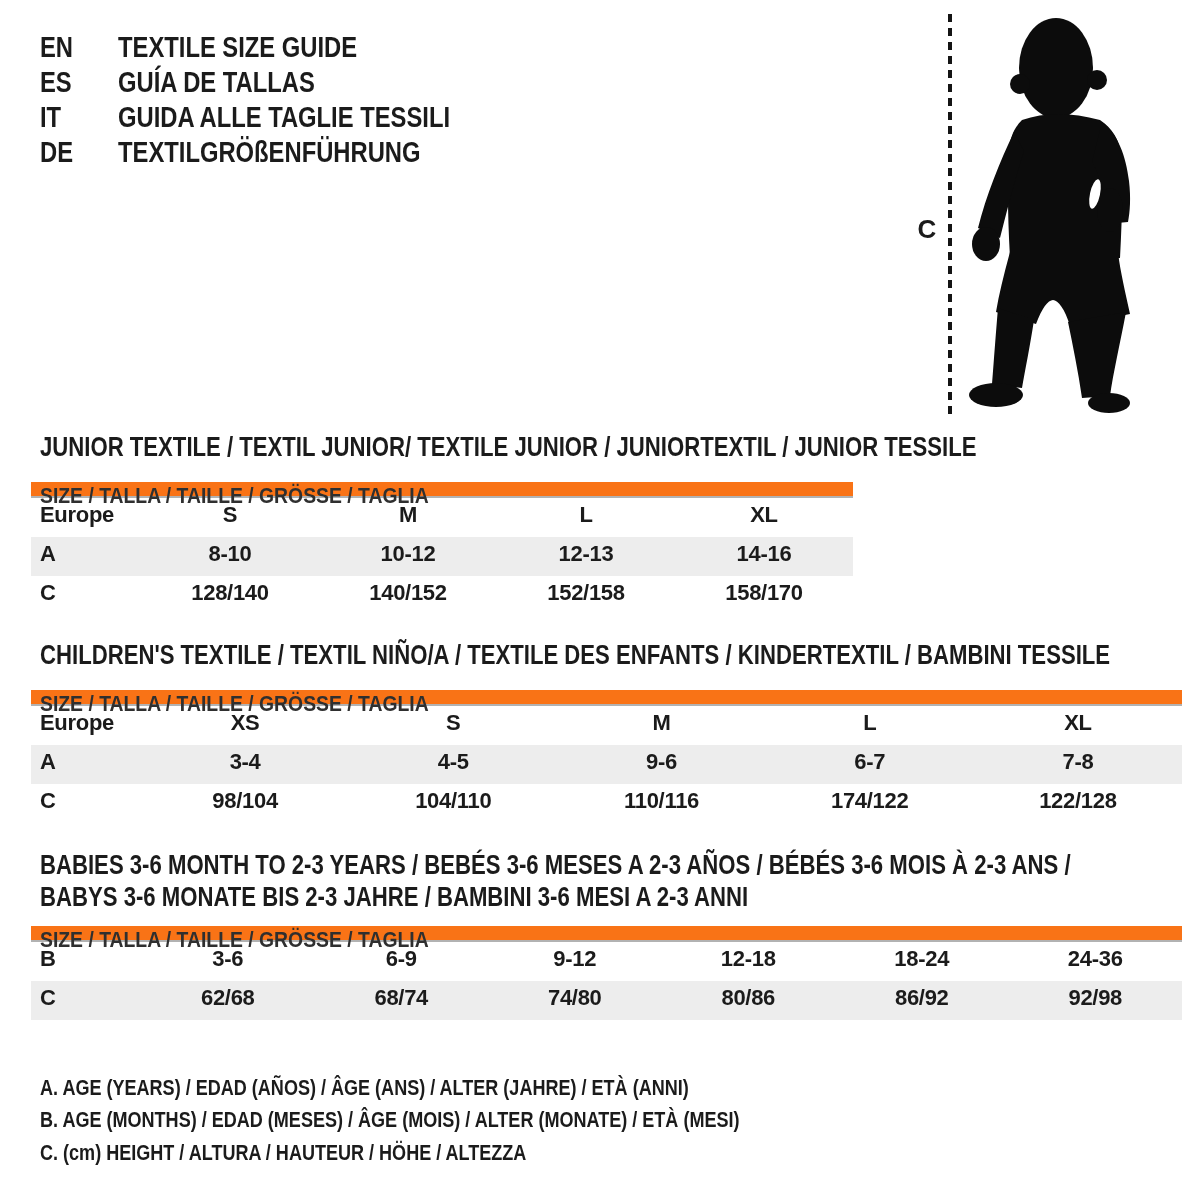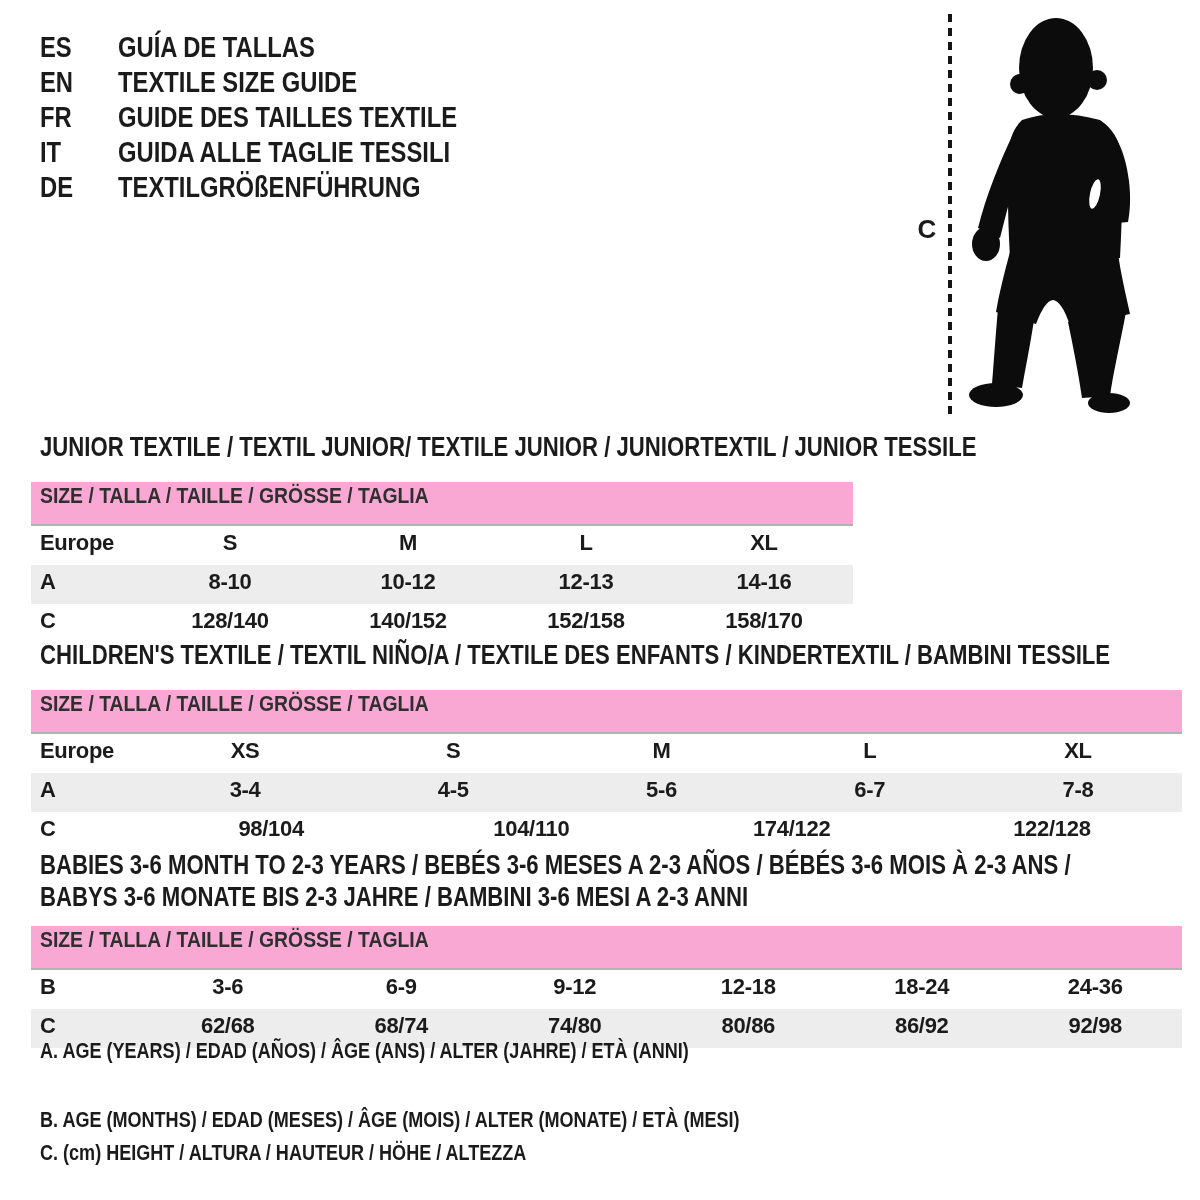--- a/index.html
+++ b/index.html
@@ -20,43 +20,39 @@
   .measure-label { left:912px; top:214px; width:30px; text-align:center;
     font-size:26px; font-weight:bold; }
   .fig { left:962px; top:16px; }
 
   
   .sec-title { font-size:27px; font-weight:bold; height:26px; line-height:26px; left:40px; }
   .legend-line { font-size:22px; font-weight:bold; height:26px; line-height:26px; left:40px; }
 
   
   .tbl { left:31px; }
-  .band { height:44px; line-height:27px; background:#f9a8d4; border-bottom:2px solid #b2b2b2;
+  .band { height:16px; line-height:27px; background:#f97316; border-bottom:2px solid #b2b2b2;
           padding-left:9px; font-size:22px; font-weight:bold; color:#2f2f2f; }
   .trow { display:flex; height:39px; line-height:33px; font-size:22px; font-weight:bold;
           letter-spacing:-0.3px; }
   .trow.shade { background:#ededed; }
   .tlabel { width:110px; padding-left:9px; }
   .tcell { flex:1; text-align:center; }
 </style>
 </head>
 <body>
 
 <div class="abs langs">
   <div class="lang-line">
-    <span class="lang-code cond">ES</span>
-    <span class="cond">GUÍA DE TALLAS</span>
-  </div>
-  <div class="lang-line">
     <span class="lang-code cond">EN</span>
     <span class="cond">TEXTILE SIZE GUIDE</span>
   </div>
   <div class="lang-line">
-    <span class="lang-code cond">FR</span>
-    <span class="cond">GUIDE DES TAILLES TEXTILE</span>
+    <span class="lang-code cond">ES</span>
+    <span class="cond">GUÍA DE TALLAS</span>
   </div>
   <div class="lang-line">
     <span class="lang-code cond">IT</span>
     <span class="cond">GUIDA ALLE TAGLIE TESSILI</span>
   </div>
   <div class="lang-line">
     <span class="lang-code cond">DE</span>
     <span class="cond">TEXTILGRÖßENFÜHRUNG</span>
   </div>
 </div>
@@ -124,28 +120,29 @@
     <span class="tcell">XS</span>
     <span class="tcell">S</span>
     <span class="tcell">M</span>
     <span class="tcell">L</span>
     <span class="tcell">XL</span>
   </div>
   <div class="trow shade">
     <span class="tlabel">A</span>
     <span class="tcell">3-4</span>
     <span class="tcell">4-5</span>
-    <span class="tcell">5-6</span>
+    <span class="tcell">9-6</span>
     <span class="tcell">6-7</span>
     <span class="tcell">7-8</span>
   </div>
   <div class="trow">
     <span class="tlabel">C</span>
     <span class="tcell">98/104</span>
     <span class="tcell">104/110</span>
+    <span class="tcell">110/116</span>
     <span class="tcell">174/122</span>
     <span class="tcell">122/128</span>
   </div>
 </div>
 
 <div class="abs sec-title" style="top:852px;">
   <span class="cond">BABIES 3-6 MONTH TO 2-3 YEARS / BEBÉS 3-6 MESES A 2-3 AÑOS / BÉBÉS 3-6 MOIS À 2-3 ANS /</span>
 </div>
 <div class="abs sec-title" style="top:884px;">
   <span class="cond">BABYS 3-6 MONATE BIS 2-3 JAHRE / BAMBINI 3-6 MESI A 2-3 ANNI</span>
@@ -167,21 +164,21 @@
     <span class="tlabel">C</span>
     <span class="tcell">62/68</span>
     <span class="tcell">68/74</span>
     <span class="tcell">74/80</span>
     <span class="tcell">80/86</span>
     <span class="tcell">86/92</span>
     <span class="tcell">92/98</span>
   </div>
 </div>
 
-<div class="abs legend-line" style="top:1038px;">
+<div class="abs legend-line" style="top:1075px;">
   <span class="cond">A. AGE (YEARS) / EDAD (AÑOS) / ÂGE (ANS) / ALTER (JAHRE) / ETÀ (ANNI)</span>
 </div>
 <div class="abs legend-line" style="top:1107px;text-align:right;">
   <span class="cond">B. AGE (MONTHS) / EDAD (MESES) / ÂGE (MOIS) / ALTER (MONATE) / ETÀ (MESI)</span>
 </div>
 <div class="abs legend-line" style="top:1140px;">
   <span class="cond">C. (cm) HEIGHT / ALTURA / HAUTEUR / HÖHE / ALTEZZA</span>
 </div>
 
 </body></html>

